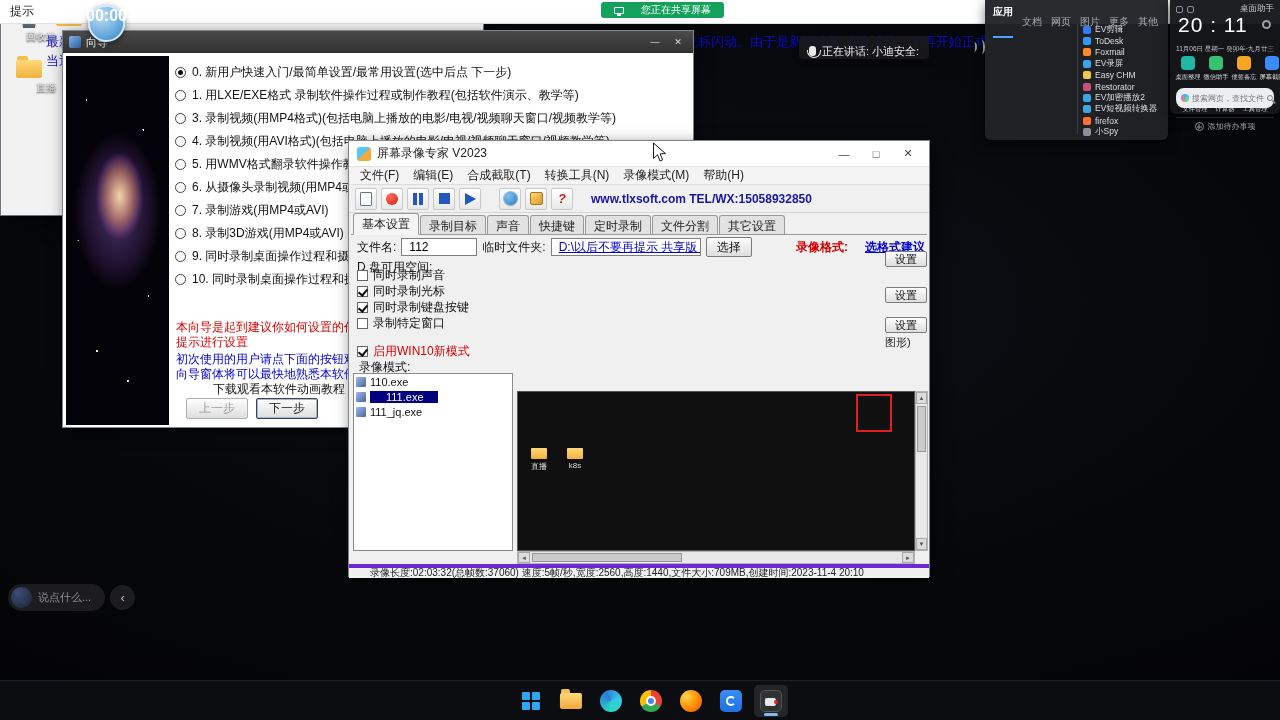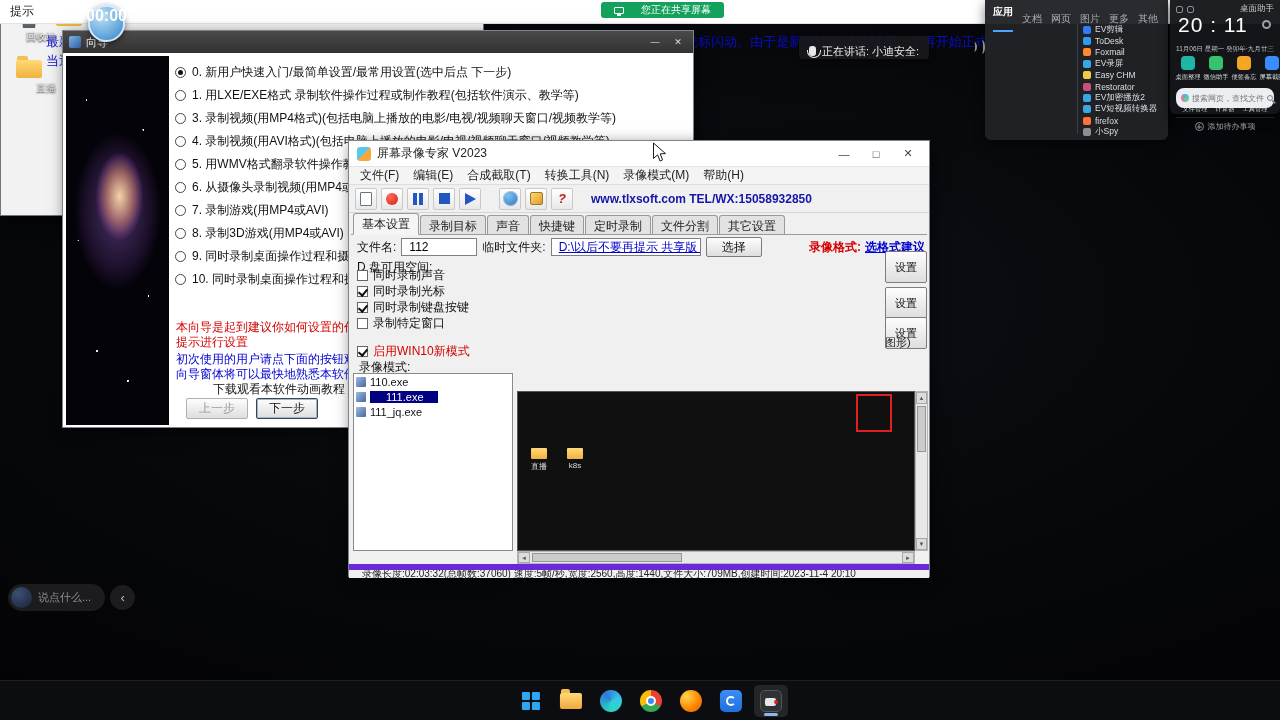--- a/index.html
+++ b/index.html
@@ -80,62 +80,62 @@
 .tb-tool{width:13px;height:13px;background:linear-gradient(135deg,#ffd76e,#e09a2c);border:1px solid #9a7a2a;border-radius:2px}
 .tb-helpc{font-weight:bold;font-size:13px;color:#c22222}
 .mw-site{font-size:12px;font-weight:bold;color:#1515a8;margin-left:14px;white-space:nowrap}
 .mw-tabs{position:absolute;left:2px;top:72px;right:2px;height:22px;display:flex;align-items:flex-end;gap:1px;border-bottom:1px solid #9a9a9a;padding-left:2px}
 .tab{font-size:12px;color:#222;padding:2px 8px;border:1px solid #9a9a9a;border-bottom:none;border-radius:3px 3px 0 0;background:#e2e2e2;height:19px;white-space:nowrap}
 .tab.on{background:#f5f5f5;height:22px;margin-bottom:-1px;border-bottom:1px solid #f5f5f5;position:relative;z-index:2}
 .mw-row1{position:absolute;left:8px;top:96px;right:4px;height:20px;display:flex;align-items:center;font-size:12px;color:#111;gap:5px;white-space:nowrap}
 .ti{height:18px;border:1px solid #808080;background:#fff;font-size:12px;padding:0 7px;font-family:inherit}
 #ti-file{width:76px}
 #ti-temp{width:150px;color:#0000cc;text-decoration:underline;overflow:hidden;line-height:16px}
-.btn-choose{width:56px;height:20px}
-.fmt{margin-left:auto;display:flex;gap:4px}
+.btn-choose{width:46px;height:20px}
+.fmt{margin-left:auto;display:flex;gap:17px}
 .fmt-label{color:#d40000;font-weight:bold}
 .fmt-link{color:#0000d0;text-decoration:underline;font-weight:bold}
 .mw-disk{position:absolute;left:8px;top:118px;font-size:12px;color:#111}
 .mw-checks{position:absolute;left:8px;top:126px}
 .chkrow{display:flex;align-items:center;height:16px;font-size:12px;color:#111;gap:5px;white-space:nowrap}
 .chk{width:11px;height:11px;border:1px solid #666;background:#fff;position:relative;flex:none}
 .chk.on::after{content:"";position:absolute;left:2px;top:0px;width:4px;height:7px;border:solid #111;border-width:0 2px 2px 0;transform:rotate(40deg)}
 .chkrow.red{color:#d40000}
 .mw-mode{position:absolute;left:10px;top:218px;font-size:12px;color:#111}
 .filelist{position:absolute;left:4px;top:232px;width:160px;height:178px;background:#fff;border:1px solid #8a8a8a}
 .fl-item{display:flex;align-items:center;gap:4px;height:15px;padding:0 2px;font-size:11px;color:#111}
 .fl-ic{width:10px;height:10px;background:linear-gradient(135deg,#9db9e8,#48679e);border-radius:1px;flex:none}
 .fl-item.sel .fl-name{background:#000080;color:#fff;padding:0 14px 0 16px}
-.mw-setcol{position:absolute;left:536px;width:42px;height:32px;font-size:11px}
+.mw-setcol{position:absolute;left:536px;width:42px;height:16px;font-size:11px}
 .mw-frag{position:absolute;left:536px;top:194px;font-size:11px;color:#222}
 .preview{position:absolute;left:168px;top:250px;width:398px;height:160px;background:#101010;border:1px solid #555}
 .pv-icon{position:absolute;width:34px;text-align:center;color:#ddd;font-size:8px}
 .pv-folder{width:16px;height:11px;margin:0 auto 2px;background:linear-gradient(#ffd977,#f0b23e);border-radius:1px}
 .pv-red{position:absolute;left:338px;top:2px;width:36px;height:38px;border:2px solid #e02020}
 .sb{background:#e8e8e8;border:1px solid #b5b5b5;position:absolute}
 .sb-btn{position:absolute;background:#dcdcdc;border:1px solid #a8a8a8;color:#555;font-size:6px;display:flex;align-items:center;justify-content:center}
 .sb-thumb{position:absolute;background:#cbcbcb;border:1px solid #979797}
 #sb-h{left:168px;top:410px;width:398px;height:13px}
 #sb-v{left:566px;top:250px;width:13px;height:160px}
-.mw-status{position:absolute;left:0;top:423px;right:0;height:14px;border-top:6px solid #6d28d9;background:#f0f0f0;font-size:10px;color:#222;display:flex;align-items:center;padding:0 13px;white-space:nowrap;overflow:hidden}
+.mw-status{position:absolute;left:0;top:423px;right:0;height:14px;border-top:4px solid #6d28d9;background:#f0f0f0;font-size:10px;color:#222;display:flex;align-items:center;padding:0 21px;white-space:nowrap;overflow:hidden}
 
 
 #dialog{left:398px;top:250px;width:484px;height:216px;z-index:30;background:#f2f2f2;border:1px solid #6f7580;box-shadow:4px 5px 16px rgba(0,0,0,.5)}
 .dlg-tb{position:absolute;left:0;top:0;right:0;height:24px;background:#fff;border-bottom:1px solid #e2e2e2;display:flex;align-items:center;padding:0 10px}
 .dlg-title{font-size:12px;color:#222;flex:1}
 .dlg-x{width:20px;height:18px;color:#444;font-size:11px}
 .dlg-body{position:absolute;left:20px;right:16px;top:32px;color:#0b0bd0;font-size:13px;line-height:19px}
 .dlg-body p{text-indent:2em}
 .dlg-chk{position:absolute;left:8px;bottom:10px;display:flex;align-items:center;gap:5px;border:1px solid #999;padding:2px 5px;font-size:12px;color:#111}
 .dlg-ok{position:absolute;right:10px;bottom:8px;width:74px;height:24px;border:1px solid #555}
 
 
 #search-panel{position:absolute;left:985px;top:0;width:183px;height:140px;background:rgba(32,34,39,.96);z-index:25;border-radius:0 0 6px 6px;box-shadow:0 4px 12px rgba(0,0,0,.5)}
 .sp-tabs{display:flex;align-items:center;gap:9px;padding:5px 0 3px 8px;font-size:10px;color:#a9adb4}
-.sp-tabs .on{color:#fff;font-weight:bold;border-bottom:2px solid #4da3ff;padding-bottom:11px}
+.sp-tabs .on{color:#fff;font-weight:bold;border-bottom:2px solid #4da3ff;padding-bottom:17px}
 .sp-div{position:absolute;left:92px;top:24px;bottom:6px;width:1px;background:#3a3d44}
 .sp-list{position:absolute;left:98px;top:24px;right:2px}
 .sp-row{display:flex;align-items:center;gap:4px;height:11.4px}
 .sp-dot{width:8px;height:8px;border-radius:2px;flex:none}
 .sp-name{font-size:8.5px;color:#dcdee2;white-space:nowrap}
 
 
 #assistant{position:absolute;left:1170px;top:0;width:110px;height:114px;background:rgba(20,22,26,.96);z-index:25;border-radius:0 0 6px 6px;box-shadow:0 4px 12px rgba(0,0,0,.5);color:#ddd}
 .as-head{display:flex;align-items:center;gap:4px;padding:3px 6px 0;font-size:8.5px;color:#c9c9c9}
 .as-head .spc{flex:1}

